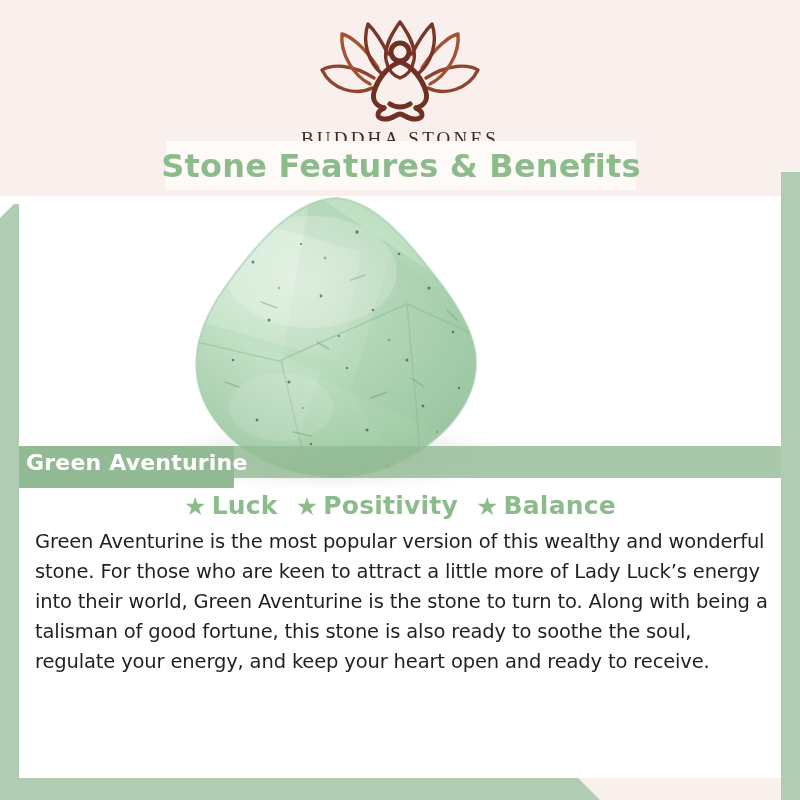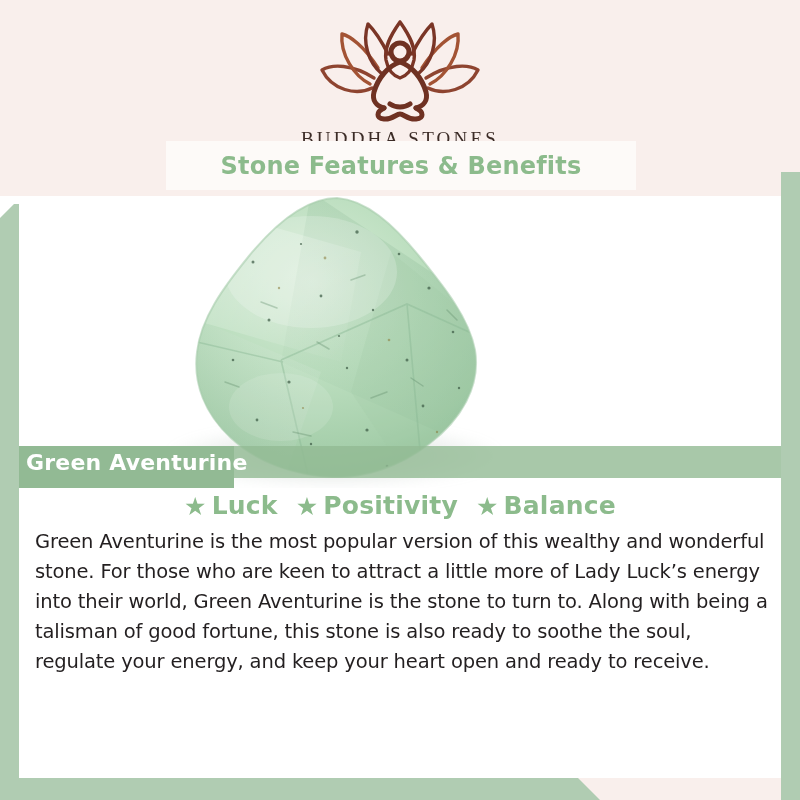--- a/index.html
+++ b/index.html
@@ -103,21 +103,21 @@
     top: 141px;
     width: 470px;
     height: 49px;
     background: #fdfaf8;
     display: flex;
     align-items: center;
     justify-content: center;
   }
   .title-text {
     font-family: "DejaVu Sans", sans-serif;
-    font-size: 24px;
+    font-size: 32px;
     font-weight: bold;
     color: #8cbb8c;
     letter-spacing: 0.2px;
     white-space: nowrap;
   }
 
   
   .photo {
     position: absolute;
     left: 19px;

